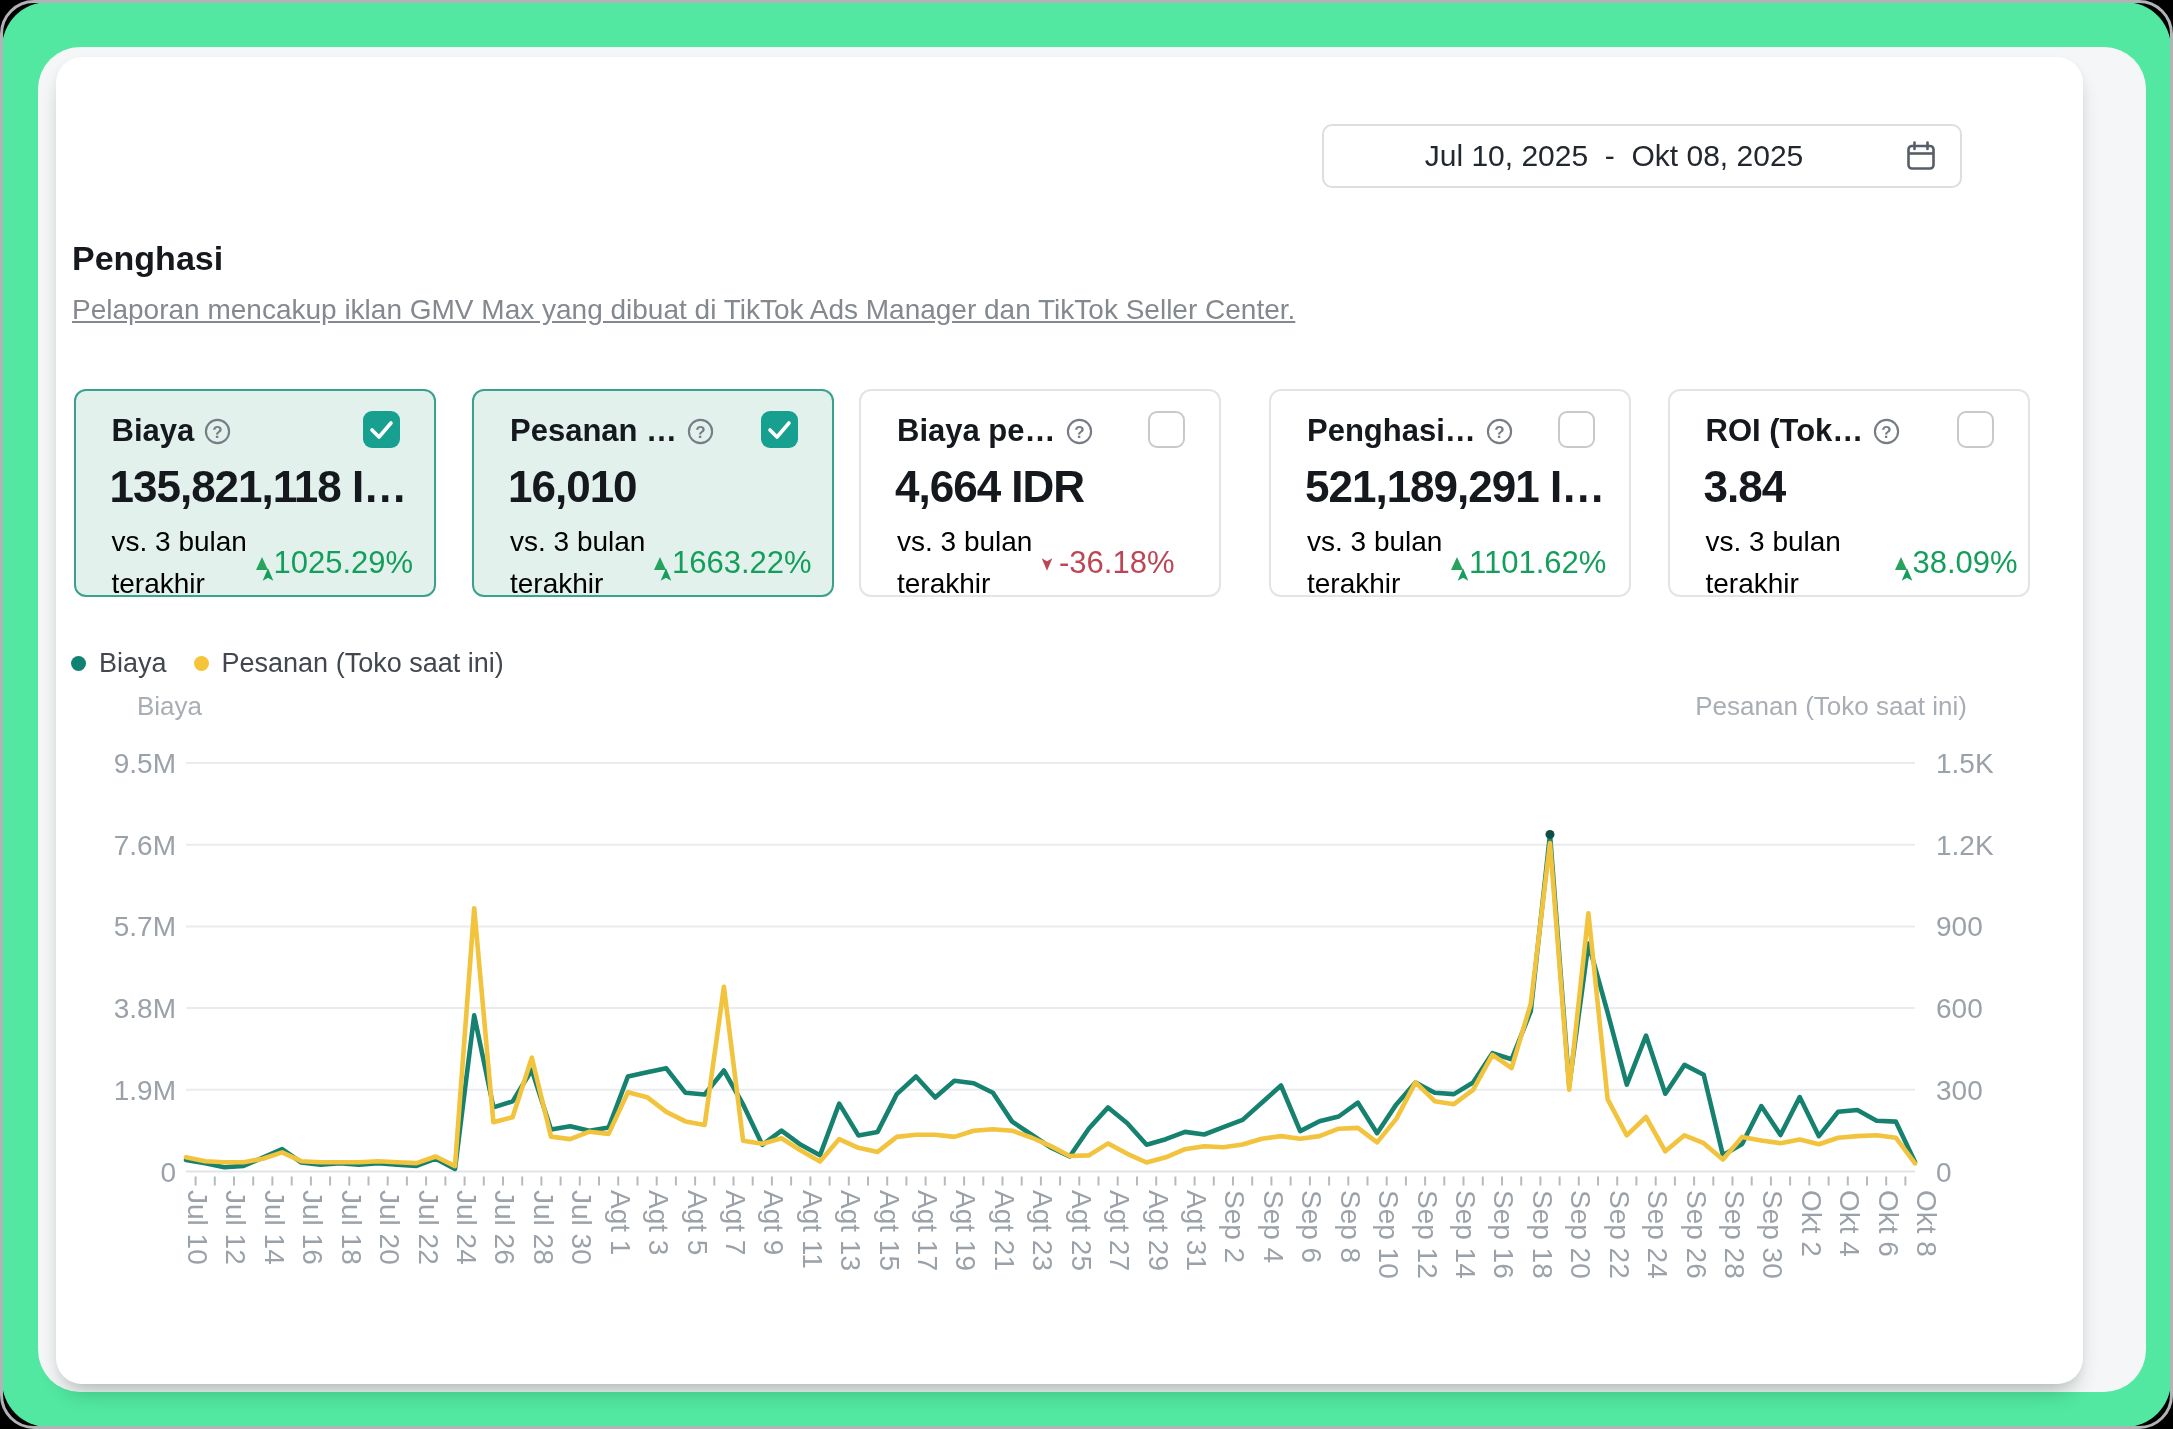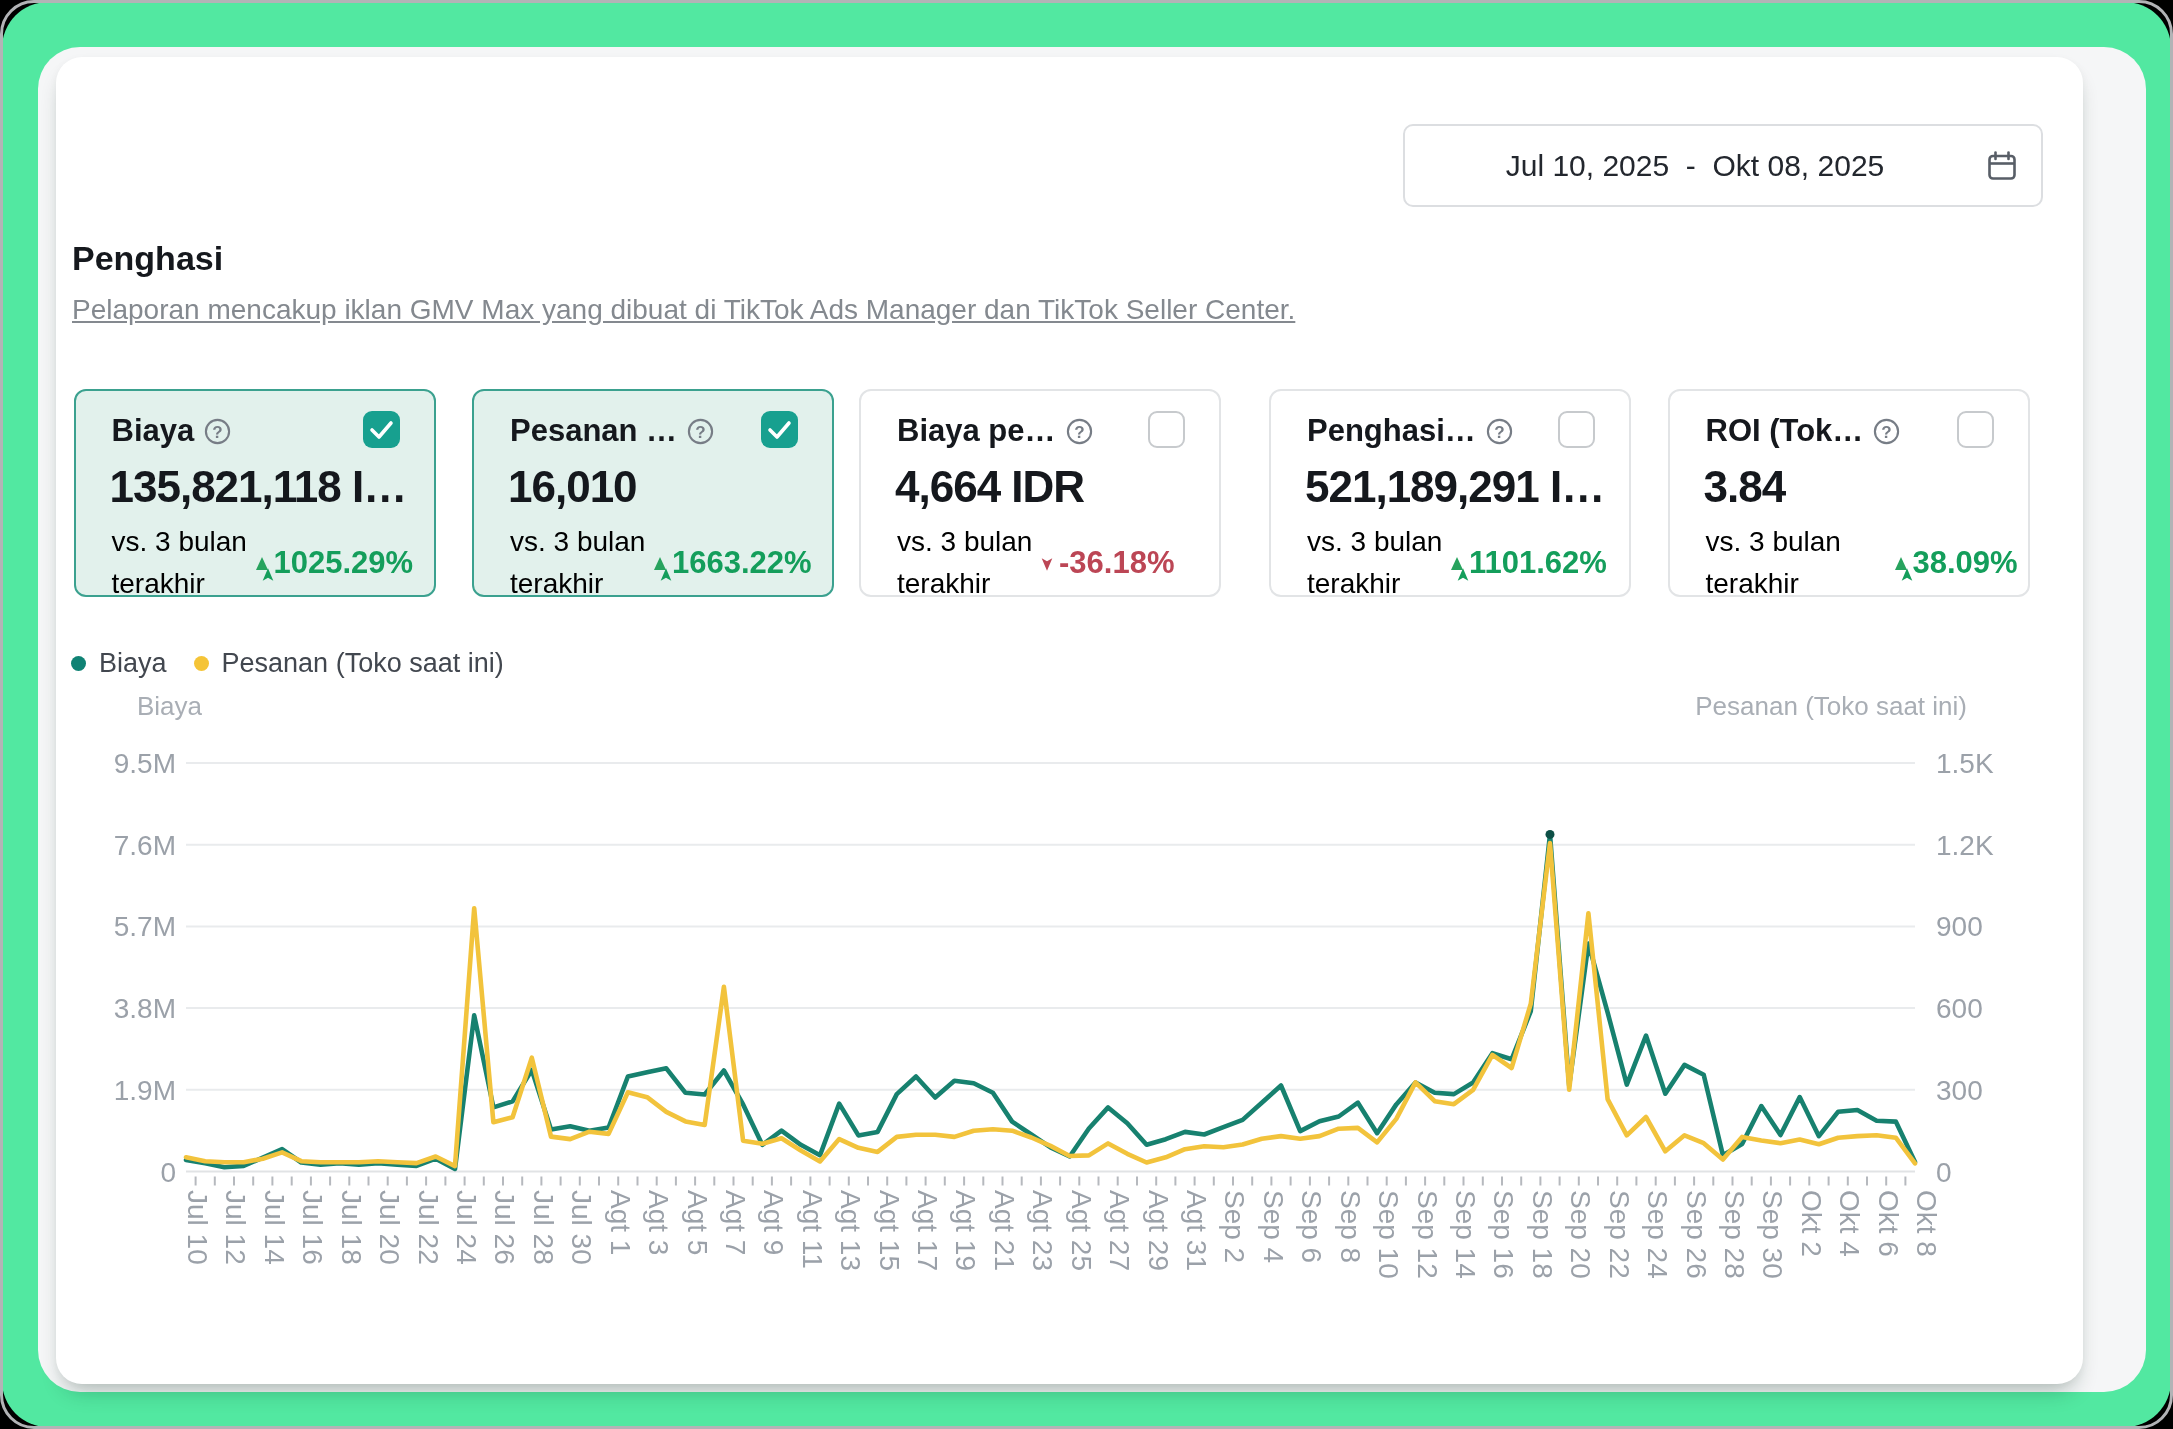--- a/index.html
+++ b/index.html
@@ -10,21 +10,21 @@
 .grayring { position:absolute; left:0; top:0; right:0; bottom:0;
   border:3px solid #b2b3b6; border-radius:34px; z-index:50; pointer-events:none; }
 .panel { position:absolute; left:38px; top:47px; width:2108px; height:1345px;
   background:#f5f6f7; border-radius:42px; }
 .page { position:absolute; left:56px; top:57px; width:2027px; height:1327px;
   background:#fff; border-radius:26px;
   box-shadow:0 14px 22px -8px rgba(10,45,30,.30), 0 2px 8px rgba(40,60,50,.04); }
 .content { position:absolute; left:0; top:0; width:2173px; height:1429px; z-index:5; }
 
 .utc { position:absolute; right:799px; top:142px; font-size:30px; color:#565c66; }
-.datebox { position:absolute; left:1403px; top:124px; width:640px; height:83px;
+.datebox { position:absolute; left:1322px; top:124px; width:640px; height:64px;
   background:#fff; border:2px solid #dcdee1; border-radius:10px;
   display:flex; align-items:center; }
 .datebox .dtxt { flex:1; text-align:center; font-size:30px; color:#23272e; }
 .datebox .cal { margin-right:22px; display:flex; }
 
 .h1 { position:absolute; left:72px; top:239px; font-size:34px; font-weight:700; color:#15181d; }
 .sub { position:absolute; left:72px; top:294px; font-size:28px; color:#84898f;text-decoration:underline; }
 
 .card { position:absolute; top:389px; width:362px; height:208px; background:#fff;
   border:2px solid #e2e4e6; border-radius:12px; }
@@ -34,21 +34,21 @@
 .ctitle { font-size:31px; font-weight:700; color:#15181d; white-space:nowrap; }
 .qm { margin-left:10px; display:flex; }
 .chk { position:absolute; right:0; top:0; width:37px; height:37px;
   border:2.5px solid #c7cacd; border-radius:9px; background:#fff; }
 .chk.on { border:none; background:#17a08f; }
 .chk.on svg { position:absolute; left:0; top:0; }
 .cval { position:absolute; left:34px; top:71px; font-size:44px; font-weight:700;
   color:#15181d; letter-spacing:-1px; white-space:nowrap; }
 .cvs { position:absolute; left:36px; top:130px; font-size:28px; color:#000000;
   line-height:42px; }
-.pct { position:absolute; left:180px; top:154px; font-size:31px; font-weight:700;
+.pct { position:absolute; left:180px; top:154px; font-size:31px; font-weight:400;
   display:flex; align-items:center; }
 .pct.up { color:#149e5b; }
 .pct.dn { color:#bc4655; }
 .arr-up { width:0; height:0; border-left:6px solid transparent;
   border-right:6px solid transparent; border-bottom:13px solid #27a35e;
   margin-right:6px; }
 .arr-dn { display:flex; margin-right:6px; }
 
 .legend { position:absolute; left:71px; top:648px; display:flex; align-items:center;
   font-size:27px; color:#42474f; }

